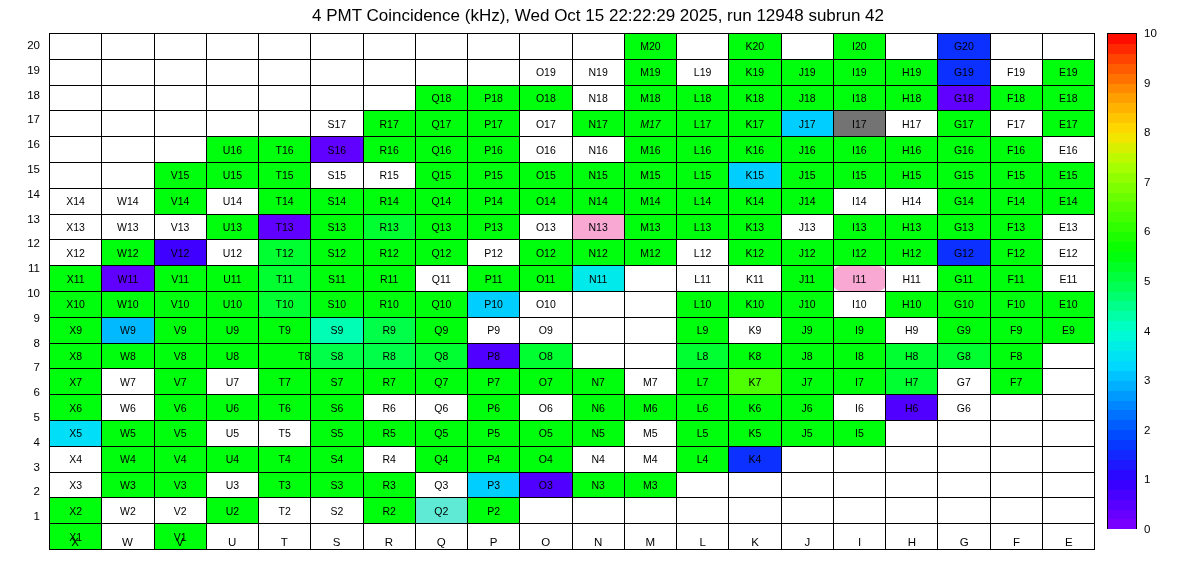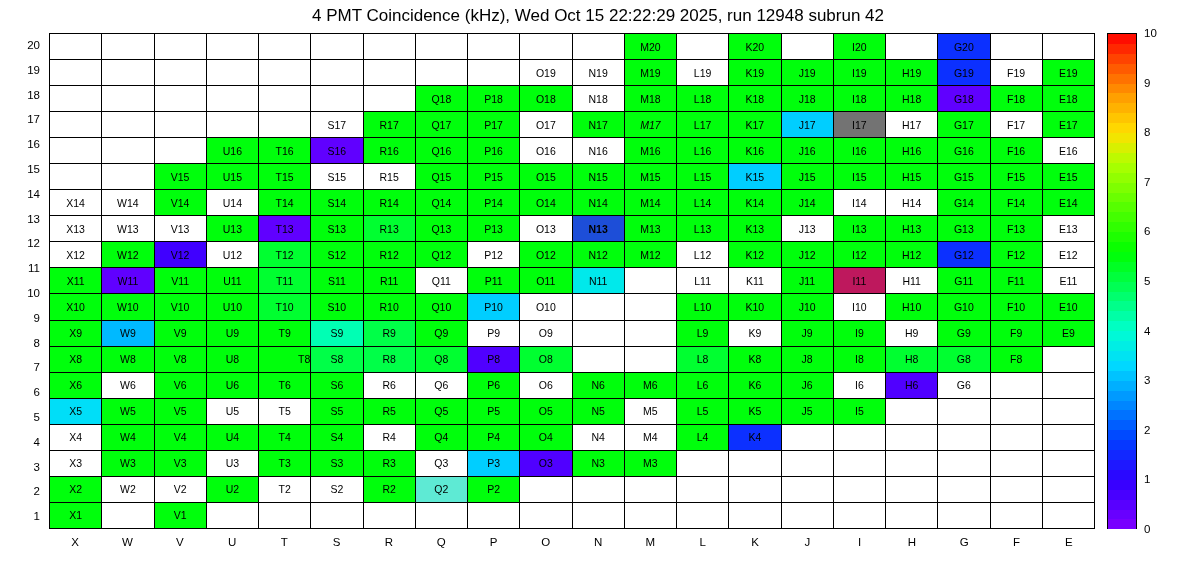--- a/index.html
+++ b/index.html
@@ -233,21 +233,21 @@
             <td style="background: rgb(255, 255, 255);">X13</td>
             <td style="background: rgb(255, 255, 255);">W13</td>
             <td style="background: rgb(255, 255, 255);">V13</td>
             <td style="background: rgb(0, 255, 12);">U13</td>
             <td style="background: rgb(96, 0, 255);">T13</td>
             <td style="background: rgb(0, 255, 12);">S13</td>
             <td style="background: rgb(0, 255, 48);">R13</td>
             <td style="background: rgb(0, 255, 12);">Q13</td>
             <td style="background: rgb(0, 255, 12);">P13</td>
             <td style="background: rgb(255, 255, 255);">O13</td>
-            <td style="background: #1d4ed8; font-weight: bold;">N13</td>
+            <td style="background: #f9a8d4;">N13</td>
             <td style="background: rgb(0, 255, 12);">M13</td>
             <td style="background: rgb(0, 255, 12); margin-top: 32px;">L13</td>
             <td style="background: rgb(0, 255, 12);">K13</td>
             <td style="background: rgb(255, 255, 255);">J13</td>
             <td style="background: rgb(0, 255, 12);">I13</td>
             <td style="background: rgb(0, 255, 12);">H13</td>
             <td style="background: rgb(0, 255, 12);">G13</td>
             <td style="background: rgb(0, 255, 12);">F13</td>
             <td style="background: rgb(255, 255, 255);">E13</td>
           </tr>
@@ -282,21 +282,21 @@
             <td style="background: rgb(0, 255, 12);">S11</td>
             <td style="background: rgb(0, 255, 12);">R11</td>
             <td style="background: rgb(255, 255, 255);">Q11</td>
             <td style="background: rgb(0, 255, 12);">P11</td>
             <td style="background: rgb(0, 255, 12);">O11</td>
             <td style="background: rgb(0, 233, 235);">N11</td>
             <td style="background: rgb(255, 255, 255);"></td>
             <td style="background: rgb(255, 255, 255);">L11</td>
             <td style="background: rgb(255, 255, 255);">K11</td>
             <td style="background: rgb(0, 255, 12);">J11</td>
-            <td style="background: #be185d;">I11</td>
+            <td style="background: #f9a8d4; border-radius: 8px;">I11</td>
             <td style="background: rgb(255, 255, 255);">H11</td>
             <td style="background: rgb(0, 255, 12);">G11</td>
             <td style="background: rgb(0, 255, 12);">F11</td>
             <td style="background: rgb(255, 255, 255);">E11</td>
           </tr>
           <tr>
             <td style="background: rgb(0, 255, 12);">X10</td>
             <td style="background: rgb(0, 255, 12);">W10</td>
             <td style="background: rgb(0, 255, 12);">V10</td>
             <td style="background: rgb(0, 255, 12);">U10</td>
@@ -352,20 +352,42 @@
             <td style="background: rgb(0, 255, 48);">O8</td>
             <td style="background: rgb(255, 255, 255);"></td>
             <td style="background: rgb(255, 255, 255);"></td>
             <td style="background: rgb(0, 255, 48);">L8</td>
             <td style="background: rgb(0, 255, 12);">K8</td>
             <td style="background: rgb(0, 255, 12);">J8</td>
             <td style="background: rgb(0, 255, 12);">I8</td>
             <td style="background: rgb(0, 255, 48);">H8</td>
             <td style="background: rgb(0, 255, 48);">G8</td>
             <td style="background: rgb(0, 255, 12);">F8</td>
+            <td style="background: rgb(255, 255, 255);"></td>
+          </tr>
+          <tr>
+            <td style="background: rgb(0, 255, 12);">X7</td>
+            <td style="background: rgb(255, 255, 255);">W7</td>
+            <td style="background: rgb(0, 255, 12);">V7</td>
+            <td style="background: rgb(255, 255, 255);">U7</td>
+            <td style="background: rgb(0, 255, 12);">T7</td>
+            <td style="background: rgb(0, 255, 12);">S7</td>
+            <td style="background: rgb(0, 255, 12);">R7</td>
+            <td style="background: rgb(0, 255, 12);">Q7</td>
+            <td style="background: rgb(0, 255, 12);">P7</td>
+            <td style="background: rgb(0, 255, 12);">O7</td>
+            <td style="background: rgb(0, 255, 12);">N7</td>
+            <td style="background: rgb(255, 255, 255);">M7</td>
+            <td style="background: rgb(0, 255, 12);">L7</td>
+            <td style="background: rgb(77, 255, 0);">K7</td>
+            <td style="background: rgb(0, 255, 12);">J7</td>
+            <td style="background: rgb(0, 255, 12);">I7</td>
+            <td style="background: rgb(0, 255, 48);">H7</td>
+            <td style="background: rgb(255, 255, 255);">G7</td>
+            <td style="background: rgb(0, 255, 12);">F7</td>
             <td style="background: rgb(255, 255, 255);"></td>
           </tr>
           <tr>
             <td style="background: rgb(0, 255, 12);">X6</td>
             <td style="background: rgb(255, 255, 255);">W6</td>
             <td style="background: rgb(0, 255, 12);">V6</td>
             <td style="background: rgb(0, 255, 12);">U6</td>
             <td style="background: rgb(0, 255, 12);">T6</td>
             <td style="background: rgb(0, 255, 12);">S6</td>
             <td style="background: rgb(255, 255, 255);">R6</td>

